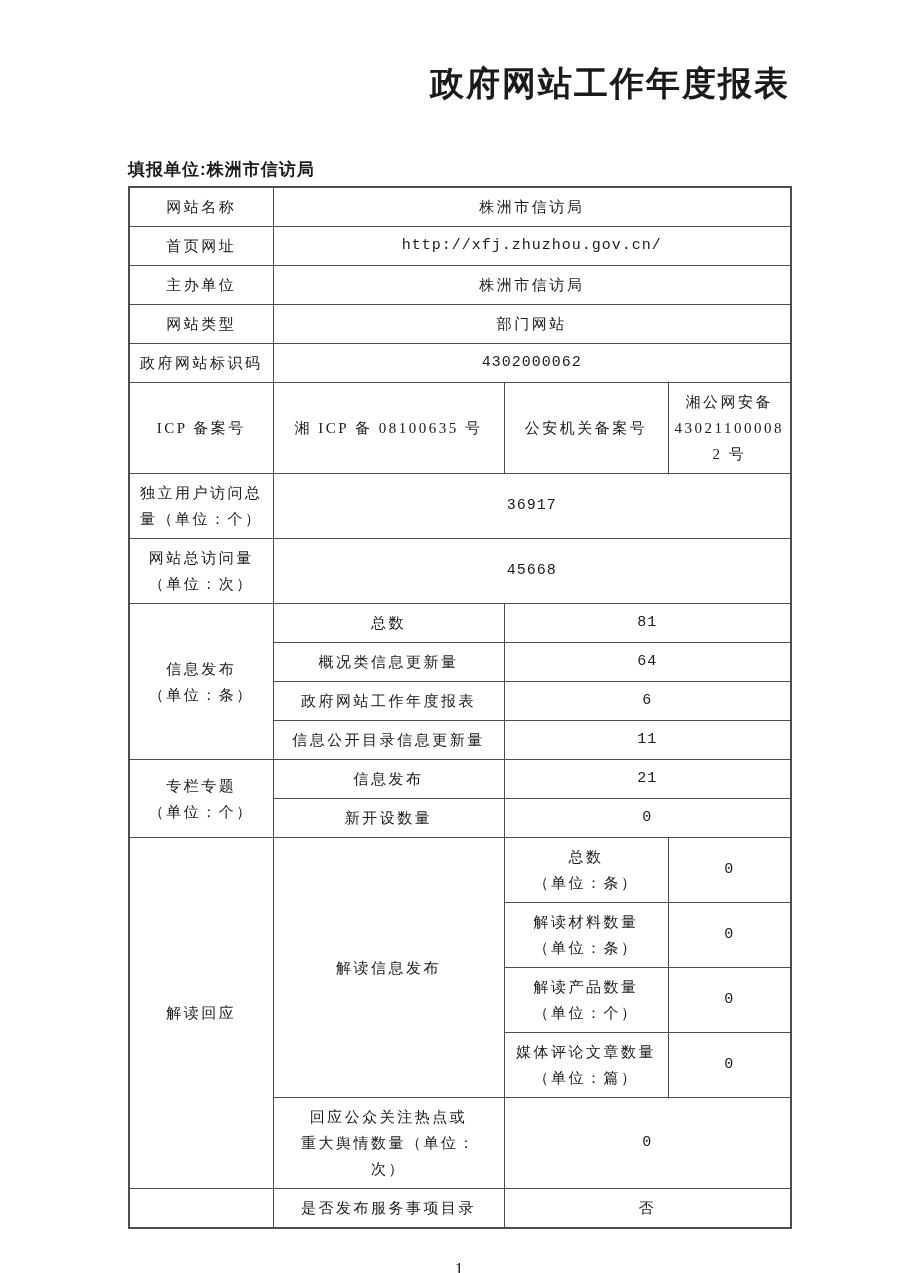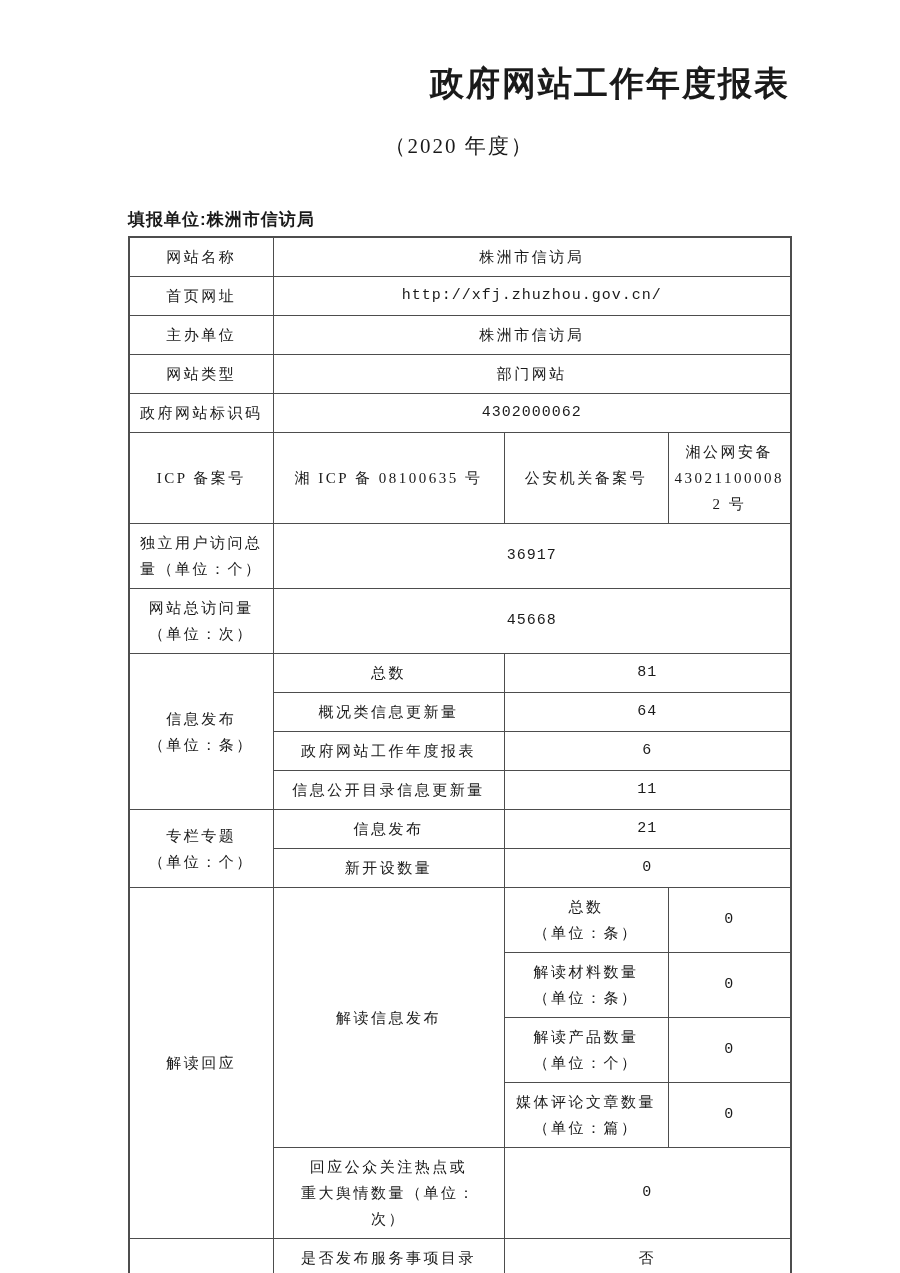--- a/index.html
+++ b/index.html
@@ -81,21 +81,20 @@
     line-height: 24px;
   }
 </style>
 </head>
 <body>
 
 <div class="page">
   <div class="content">
 
     <div class="doc-title">政府网站工作年度报表</div>
-    <div class="doc-subtitle">（2020 年度）</div>
     <div class="reporting-unit">填报单位:株洲市信访局</div>
 
     <table class="report">
       <colgroup>
           <col class="c1">
           <col class="c2">
           <col class="c3">
           <col class="c4">
         </colgroup>
       <tbody>

